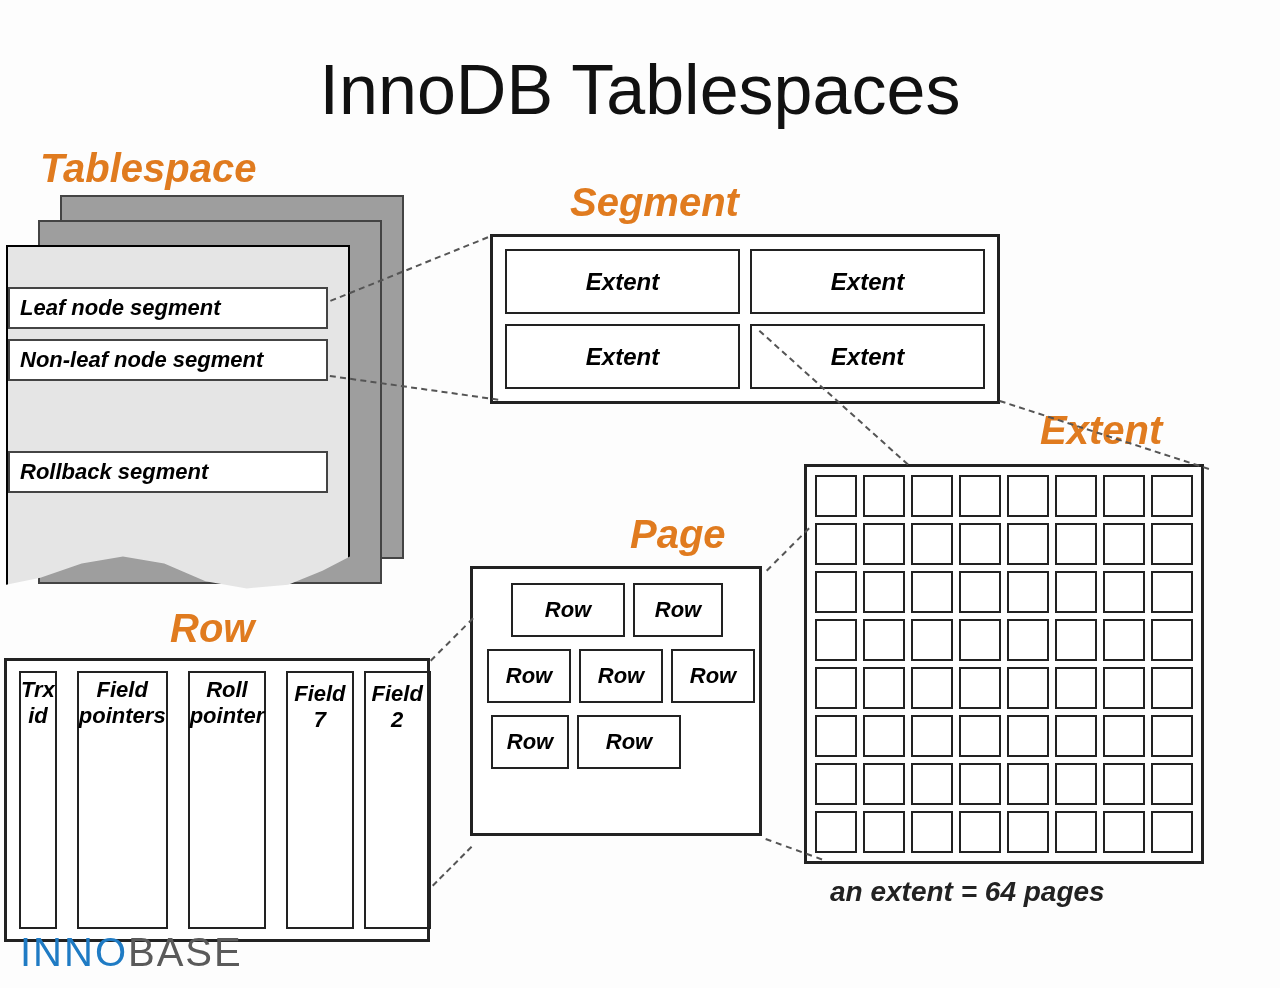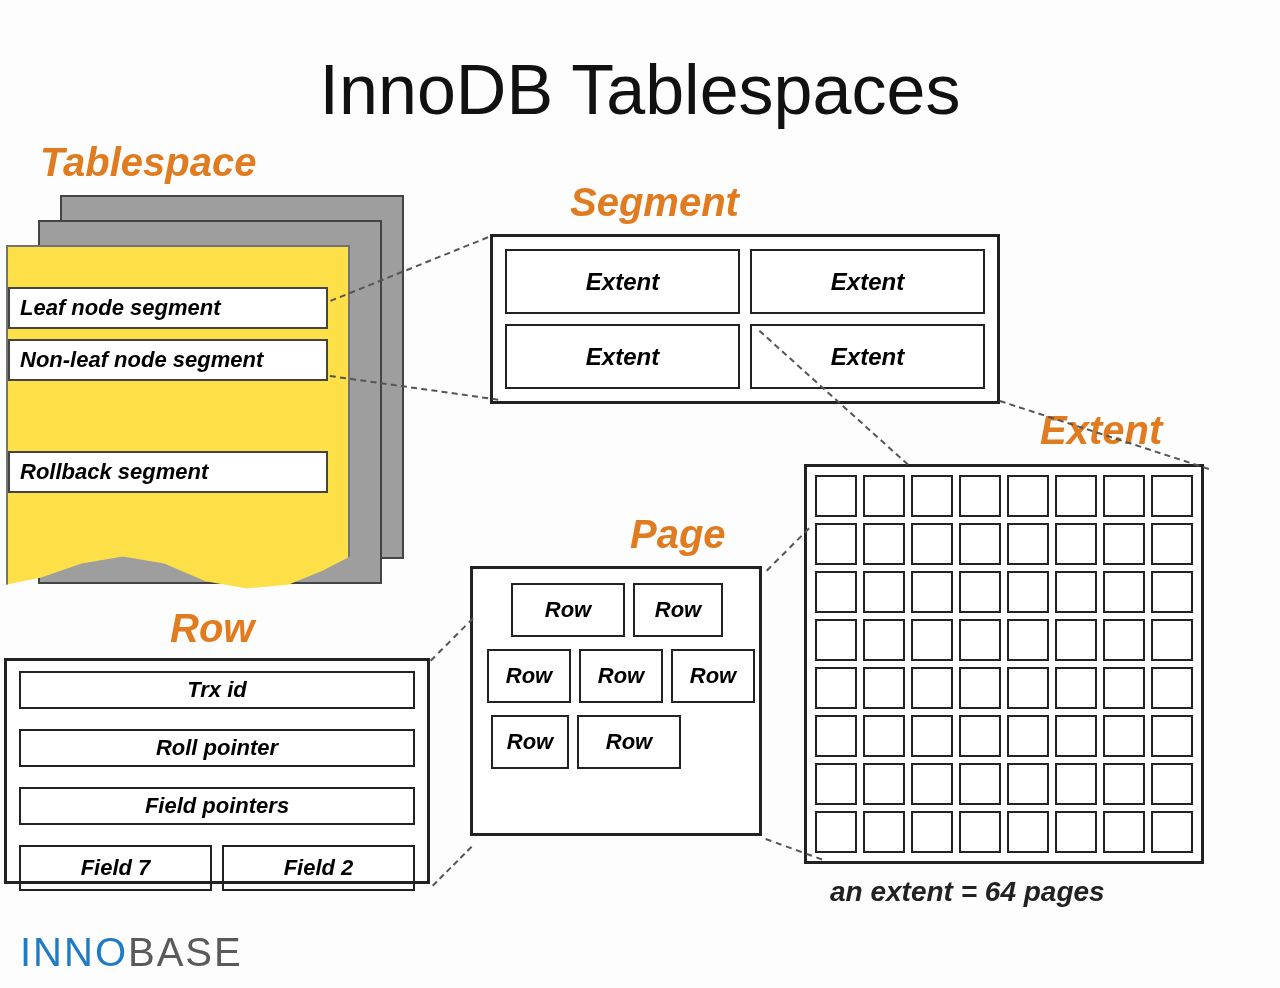--- a/index.html
+++ b/index.html
@@ -22,21 +22,21 @@
     color: #111;
     font-weight: 400;
   }
   .section-label {
     position: absolute;
     font-size: 40px;
     font-weight: 700;
     font-style: italic;
     color: #e07b1f;
   }
-  .lbl-tablespace { top: 140px; left: 40px; }
+  .lbl-tablespace { top: 146px; left: 40px; }
   .lbl-segment    { top: 180px; left: 570px; font-style: italic; }
   .lbl-page       { top: 512px; left: 630px; text-align: right; }
   .lbl-row        { top: 606px; left: 170px; }
   .lbl-extent     { top: 408px; left: 1040px; }
 
   
   .ts-sheet {
     position: absolute;
     background: #9e9e9e;
     border: 2px solid #444;
@@ -44,22 +44,22 @@
     height: 360px;
   }
   .ts-sheet.s1 { top: 195px; left: 60px; }
   .ts-sheet.s2 { top: 220px; left: 38px; }
   .ts-front {
     position: absolute;
     top: 245px;
     left: 6px;
     width: 340px;
     height: 350px;
-    background: #fde047;
-    border: 2px solid #737373;
+    background: #e5e5e5;
+    border: 2px solid #000000;
     
     clip-path: polygon(
       0 0, 100% 0, 100% 88%,
       92% 92%, 82% 96%, 70% 97%, 58% 95%,
       46% 90%, 34% 88%, 22% 90%, 10% 94%,
       0 96%
     );
   }
   .ts-item {
     background: #fff;
@@ -159,27 +159,26 @@
   .rc-w2 { width: 80px; }
   .rc-w3 { width: 74px; margin-left:4px; }
   .rc-w3b { width: 100px; }
 
   
   .row-box {
     position: absolute;
     top: 658px;
     left: 4px;
     width: 426px;
-    height: 226px;
+    height: 284px;
     border: 3px solid #222;
     background: #fff;
     padding: 10px 12px;
     box-sizing: border-box;
     display: flex;
-    flex-direction: column;
     gap: 20px;
   }
   .row-box .row-line {
     border: 2px solid #222;
     font-size: 22px;
     font-weight: 700;
     font-style: italic;
     text-align: center;
     padding: 4px 0;
   }
@@ -333,22 +332,22 @@
     <div class="row-cell rc-w2">Row</div>
   </div>
   <div class="page-row">
     <div class="row-cell rc-w3">Row</div>
     <div class="row-cell rc-w3b">Row</div>
   </div>
 </div>
 
 <div class="row-box">
   <div class="row-line">Trx id</div>
+  <div class="row-line">Field pointers</div>
   <div class="row-line">Roll pointer</div>
-  <div class="row-line">Field pointers</div>
   <div class="fields">
     <div class="fcell">Field 7</div>
     <div class="fcell">Field 2</div>
   </div>
 </div>
 
 <div class="dash" style="top:300px; left:330px; width:170px; transform:rotate(-22deg);"></div>
 <div class="dash" style="top:375px; left:330px; width:170px; transform:rotate(8deg);"></div>
 
 <div class="dash" style="top:330px; left:760px; width:200px; transform:rotate(42deg);"></div>

